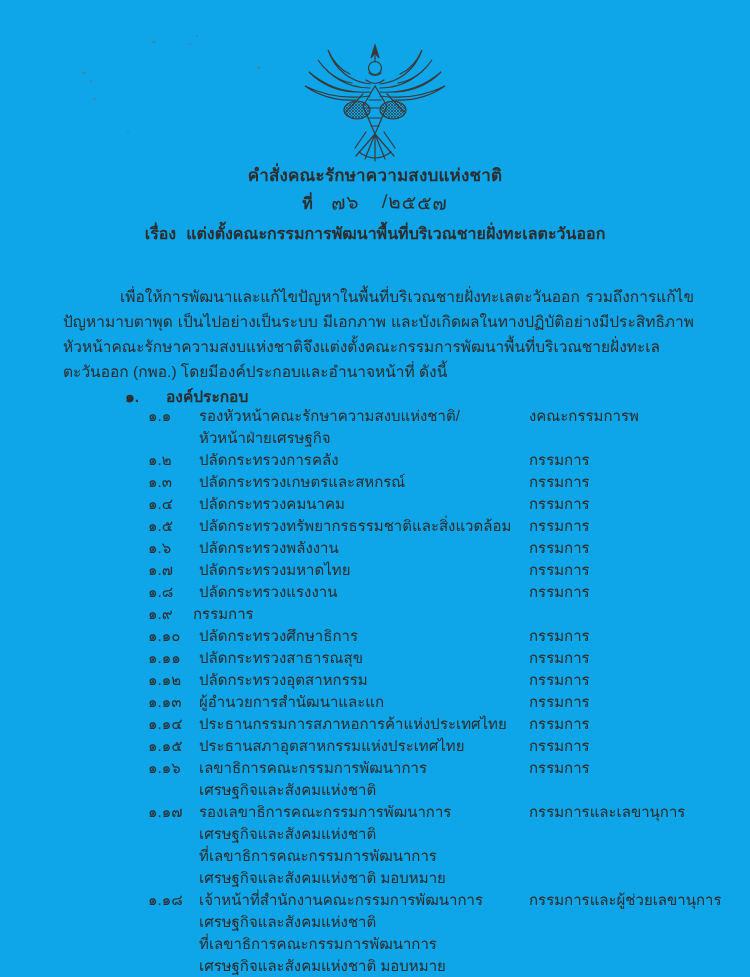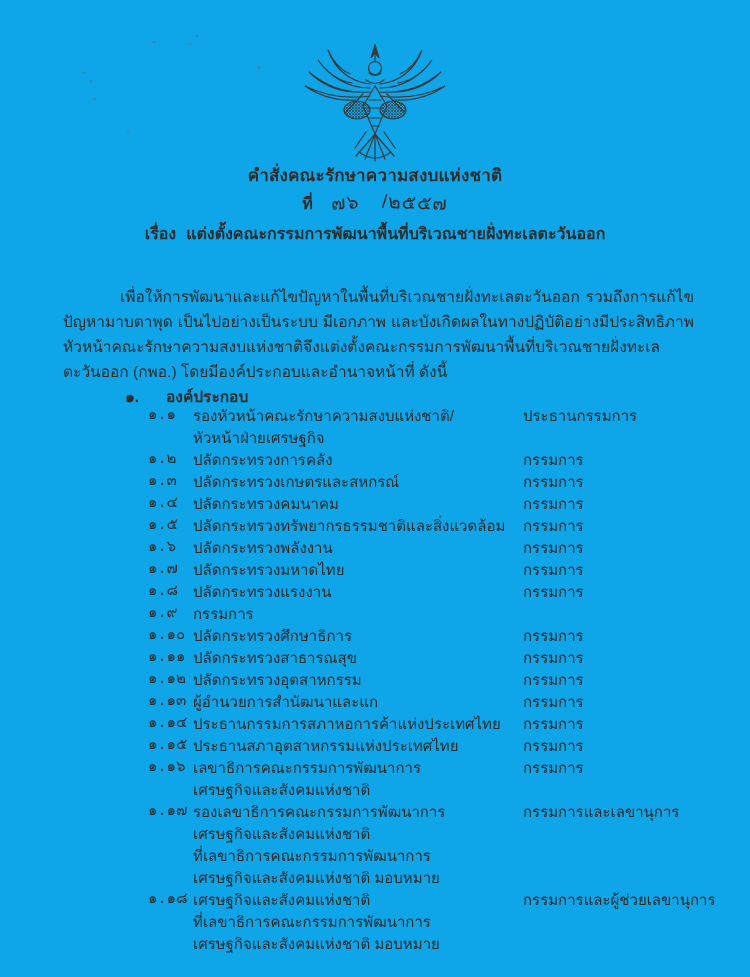--- a/index.html
+++ b/index.html
@@ -46,22 +46,22 @@
     position: absolute; top: 384px; left: 125px;
     font-size: 15.5px; font-weight: 700;
   }
   .sec-heading .sec-no { display: inline-block; width: 41px; }
 
   .members {
     position: absolute; top: 405px; left: 148px; right: 28px;
     font-size: 15px; line-height: 22px;
   }
   .member-row { display: flex; align-items: flex-start; }
-  .m-no   { flex: 0 0 45px; font-family: Liberation Mono, monospace; }
-  .m-name { flex: 0 0 330px; }
+  .m-no   { flex: 0 0 45px; }
+  .m-name { flex: 0 0 330px; margin-left: 6px; }
   .m-role { flex: 1; }
 </style>
 </head>
 <body>
 
 <div class="page">
 
   <span class="speck" style="top:41px;left:152px;width:4px;height:2px"></span>
   <span class="speck" style="top:35px;left:196px;width:2px;height:2px"></span>
   <span class="speck" style="top:43px;left:189px;width:2px;height:2px"></span>
@@ -132,21 +132,21 @@
     <span class="sec-no">๑.</span><span class="sec-title">องค์ประกอบ</span>
   </div>
 
   <div class="members">
     <div class="member-row">
       <span class="m-no">๑.๑</span>
       <div class="m-name">
           <div>รองหัวหน้าคณะรักษาความสงบแห่งชาติ/</div>
           <div>หัวหน้าฝ่ายเศรษฐกิจ</div>
         </div>
-      <span class="m-role">ประธานกรรมการ</span>
+      <span class="m-role">งคณะกรรมการพ</span>
     </div>
 
     <div class="member-row">
       <span class="m-no">๑.๒</span>
       <div class="m-name">
           <div>ปลัดกระทรวงการคลัง</div>
         </div>
       <span class="m-role">กรรมการ</span>
     </div>
 
@@ -267,20 +267,21 @@
           <div>เศรษฐกิจและสังคมแห่งชาติ</div>
           <div>ที่เลขาธิการคณะกรรมการพัฒนาการ</div>
           <div>เศรษฐกิจและสังคมแห่งชาติ มอบหมาย</div>
         </div>
       <span class="m-role">กรรมการและเลขานุการ</span>
     </div>
 
     <div class="member-row">
       <span class="m-no">๑.๑๘</span>
       <div class="m-name">
+          <div>เจ้าหน้าที่สำนักงานคณะกรรมการพัฒนาการ</div>
           <div>เศรษฐกิจและสังคมแห่งชาติ</div>
           <div>ที่เลขาธิการคณะกรรมการพัฒนาการ</div>
           <div>เศรษฐกิจและสังคมแห่งชาติ มอบหมาย</div>
         </div>
       <span class="m-role">กรรมการและผู้ช่วยเลขานุการ</span>
     </div>
   </div>
 
 </div>
 

